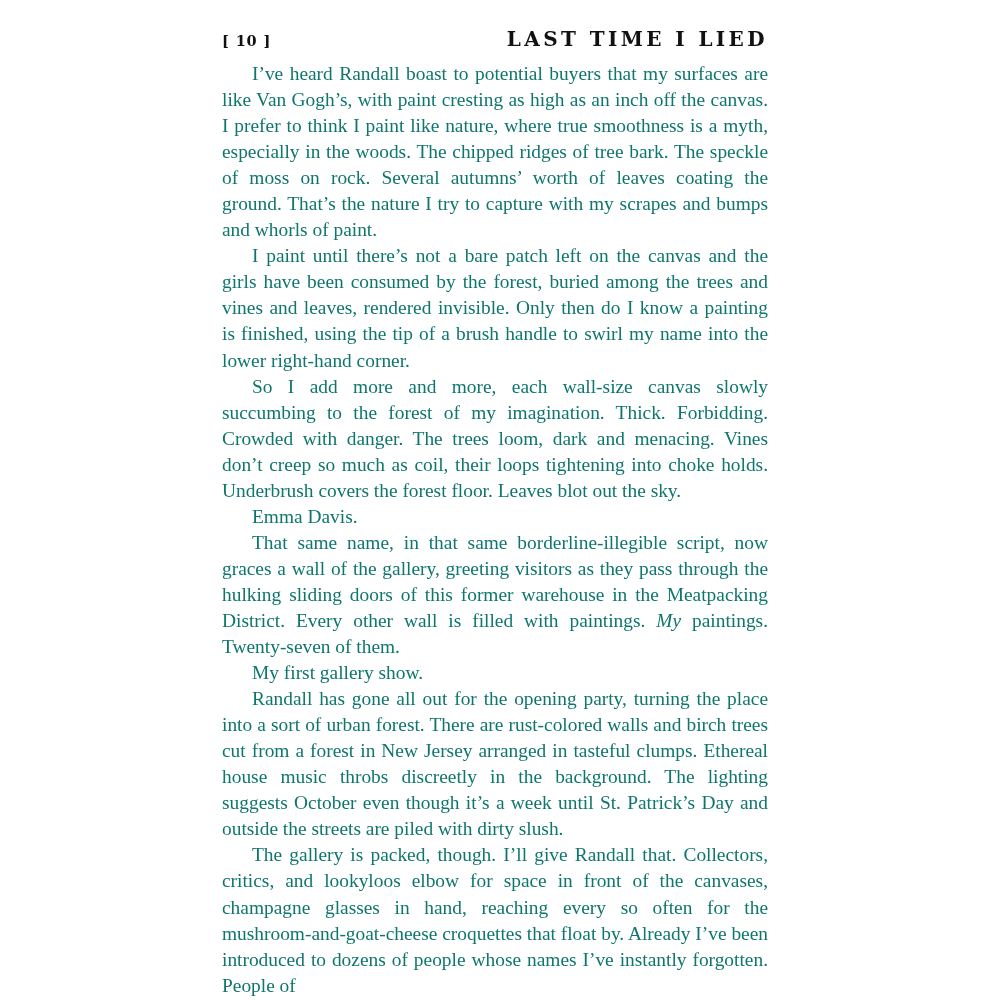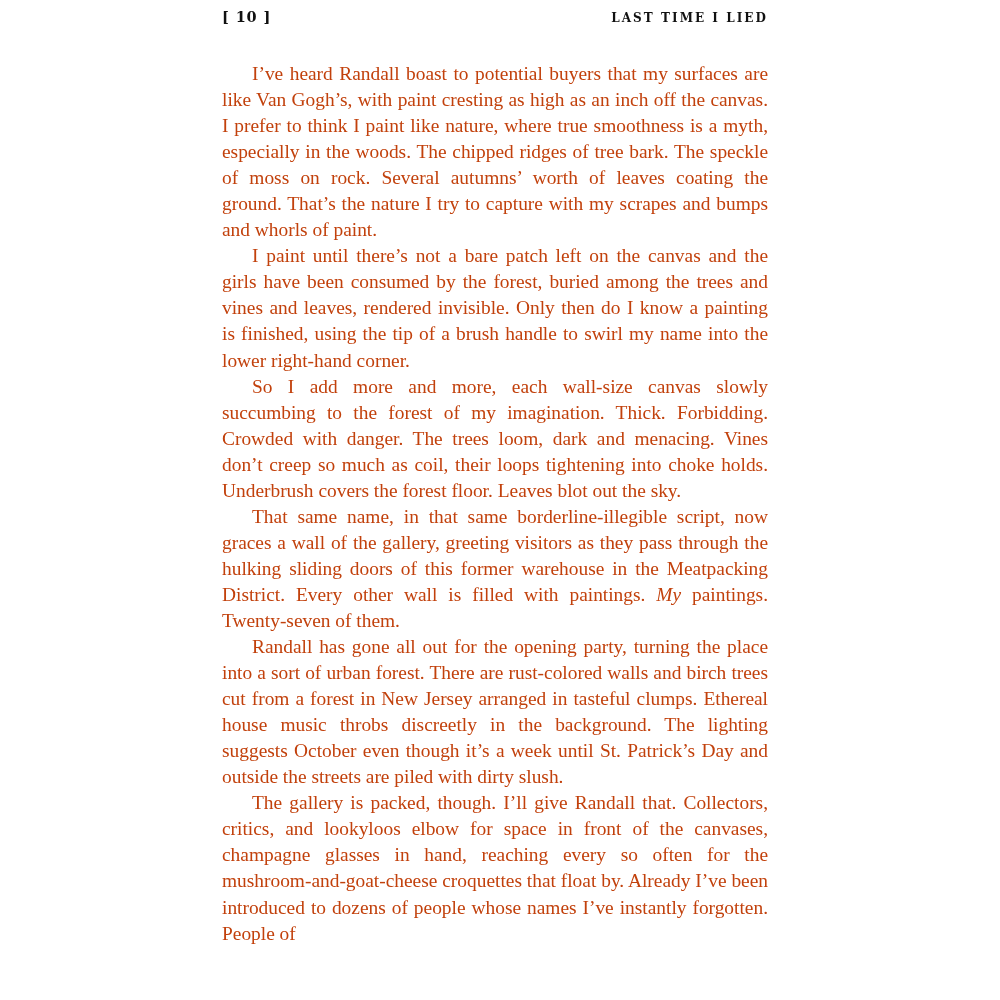--- a/index.html
+++ b/index.html
@@ -30,52 +30,52 @@
     width: 546px;
     height: 1000px;
   }
 
   
   .running-head {
     display: flex;
     align-items: baseline;
     justify-content: space-between;
     height: 46px;
-    padding-top: 8px;
+    padding-top: 27px;
     box-sizing: border-box;
   }
 
   .folio,
   .book-title {
     font-family: "DejaVu Serif", "Liberation Serif", serif;
     font-size: 14.5px;
     font-weight: 700;
     color: #111111;
     letter-spacing: 0.06em;
     white-space: nowrap;
   }
 
   .book-title {
     letter-spacing: 0.17em;
-    font-size: 12px;
+    font-size: 20px;
   }
 
   
   .body-text {
     margin-top: 15px;
   }
 
   .body-text p {
     margin: 0;
     font-size: 19.4px;
     line-height: 26.05px;
     text-align: justify;
     text-justify: inter-word;
     text-indent: 30px;
-    color: #c2410c;
+    color: #0f766e;
     -webkit-font-smoothing: antialiased;
     hyphens: none;
   }
 
   .body-text p em {
   }
 
   
   .clipped {
     overflow: hidden;
@@ -89,23 +89,25 @@
 
     <div class="running-head">
       <span class="folio">[ 10 ]</span>
       <span class="book-title">LAST TIME I LIED</span>
     </div>
 
     <div class="body-text">
       <p>I’ve heard Randall boast to potential buyers that my surfaces are like Van Gogh’s, with paint cresting as high as an inch off the canvas. I prefer to think I paint like nature, where true smoothness is a myth, especially in the woods. The chipped ridges of tree bark. The speckle of moss on rock. Several autumns’ worth of leaves coating the ground. That’s the nature I try to capture with my scrapes and bumps and whorls of paint.</p>
       <p>I paint until there’s not a bare patch left on the canvas and the girls have been consumed by the forest, buried among the trees and vines and leaves, rendered invisible. Only then do I know a painting is finished, using the tip of a brush handle to swirl my name into the lower right-hand corner.</p>
       <p>So I add more and more, each wall-size canvas slowly succumbing to the forest of my imagination. Thick. Forbidding. Crowded with danger. The trees loom, dark and menacing. Vines don’t creep so much as coil, their loops tightening into choke holds. Underbrush covers the forest floor. Leaves blot out the sky.</p>
+      <p>Emma Davis.</p>
 
       <p>
         <span>That same name, in that same borderline-illegible script, now graces a wall of the gallery, greeting visitors as they pass through the hulking sliding doors of this former warehouse in the Meatpacking District. Every other wall is filled with paintings. </span><em>My</em><span> paintings. Twenty-seven of them.</span>
       </p>
 
+      <p>My first gallery show.</p>
       <p>Randall has gone all out for the opening party, turning the place into a sort of urban forest. There are rust-colored walls and birch trees cut from a forest in New Jersey arranged in tasteful clumps. Ethereal house music throbs discreetly in the background. The lighting suggests October even though it’s a week until St. Patrick’s Day and outside the streets are piled with dirty slush.</p>
       <p class="clipped">The gallery is packed, though. I’ll give Randall that. Collectors, critics, and lookyloos elbow for space in front of the canvases, champagne glasses in hand, reaching every so often for the mushroom-and-goat-cheese croquettes that float by. Already I’ve been introduced to dozens of people whose names I’ve instantly forgotten. People of</p>
     </div>
 
   </div>
 </div>
 
 </body></html>

